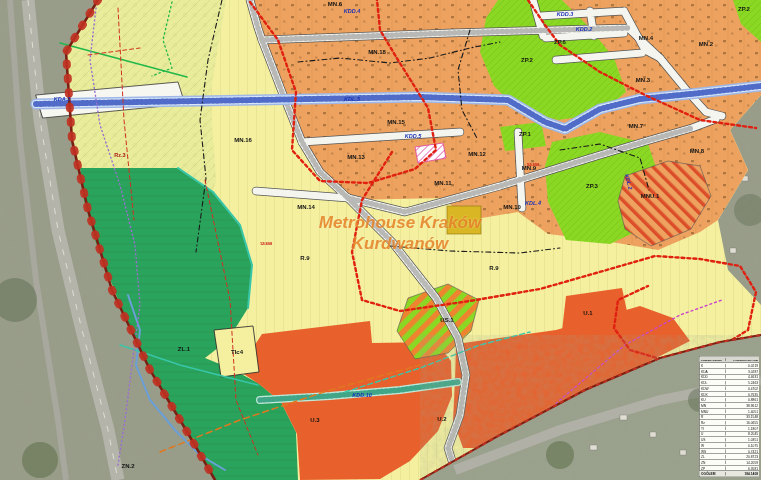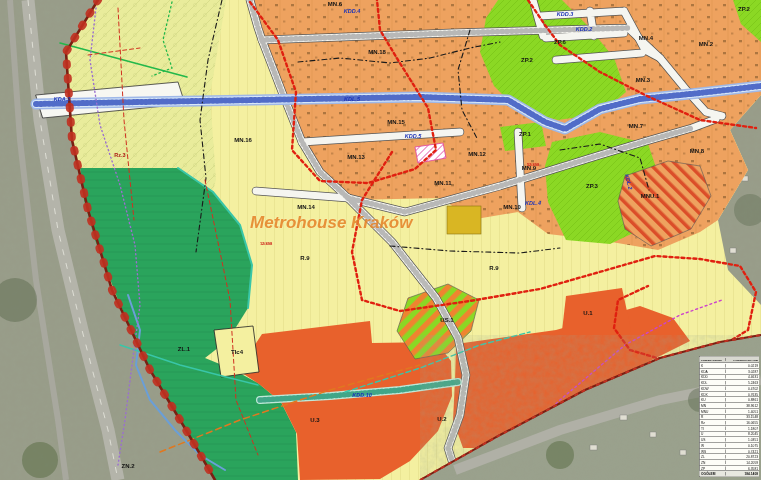--- a/index.html
+++ b/index.html
@@ -10,21 +10,21 @@
   svg{position:absolute;left:0;top:0;display:block;}
   
   #labels{position:absolute;left:0;top:0;width:761px;height:480px;pointer-events:none;}
   .lbl{position:absolute;transform:translate(-50%,-50%);white-space:nowrap;font-weight:bold;line-height:1;}
   .lbl.z{font-size:6px;color:#141414;letter-spacing:0;}
   .lbl.r{font-size:5.5px;color:#1d34b8;font-style:italic;}
   .lbl.t{font-size:4px;color:#cc2018;}
   .lbl.d{font-size:5.5px;color:#b02018;}
   
   #watermark{
-    position:absolute;left:250px;top:212px;width:300px;text-align:left;
+    position:absolute;left:250px;top:212px;width:300px;text-align:center;
     color:rgba(226,118,20,0.78);font-weight:bold;font-style:italic;
     font-size:17px;line-height:1.25;pointer-events:none;
     text-shadow:0 0 2px rgba(255,245,220,0.55);
   }
   
   #legend{position:absolute;left:699px;top:356px;width:60px;height:122px;overflow:hidden;}
   #legend-inner{
     width:120px;transform:scale(0.5);transform-origin:0 0;
     background:#fdfdf8;border:1px solid #222;font-size:6.5px;color:#111;
   }
@@ -266,20 +266,21 @@
       <div class="lbl r" style="left: 533px; top: 204px;">KDL.4</div>
       <div class="lbl r" style="left: 584px; top: 30px;">KDD.2</div>
       <div class="lbl r" style="left: 565px; top: 15px;">KDD.3</div>
       <div class="lbl r" style="left: 628px; top: 182px; transform: translate(-50%, -50%) rotate(75deg);">KDL.2</div>
       <div class="lbl t" style="left: 266px; top: 244px;">12/498</div>
       <div class="lbl t" style="left: 533px; top: 165px;">52/498</div>
     </div>
 
 <div id="watermark">
   <div>Metrohouse Kraków</div>
+  <div>Kurdwanów</div>
 </div>
 
 <div id="legend">
   <div id="legend-inner">
         <div class="lg-row">
           <div class="lg-c1">PRZEZNACZENIE</div>
           <div class="lg-c2">POWIERZCHNIA [ha]</div>
         </div>
         <div class="lg-row">
           <div class="lg-c1">K</div>

